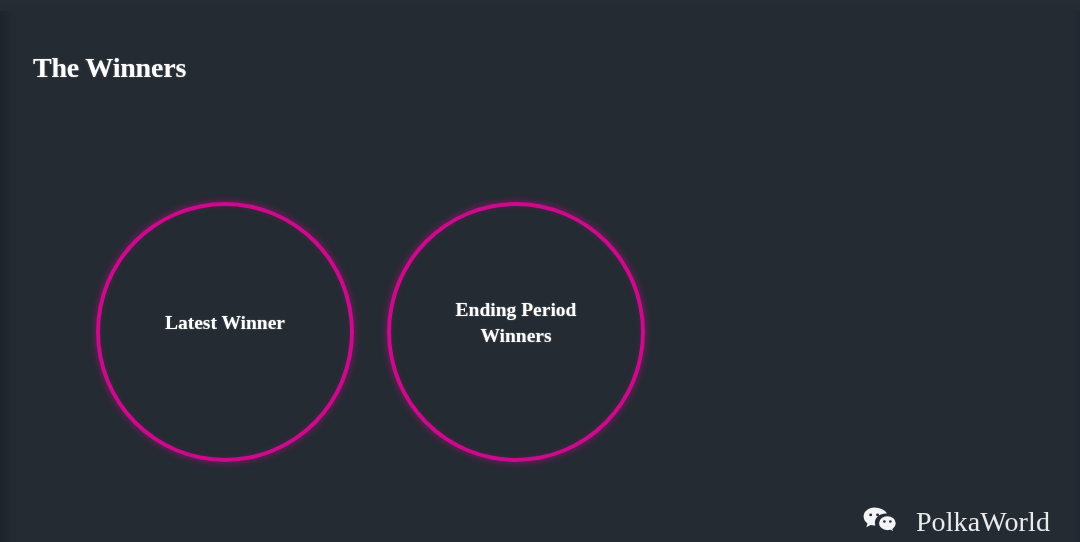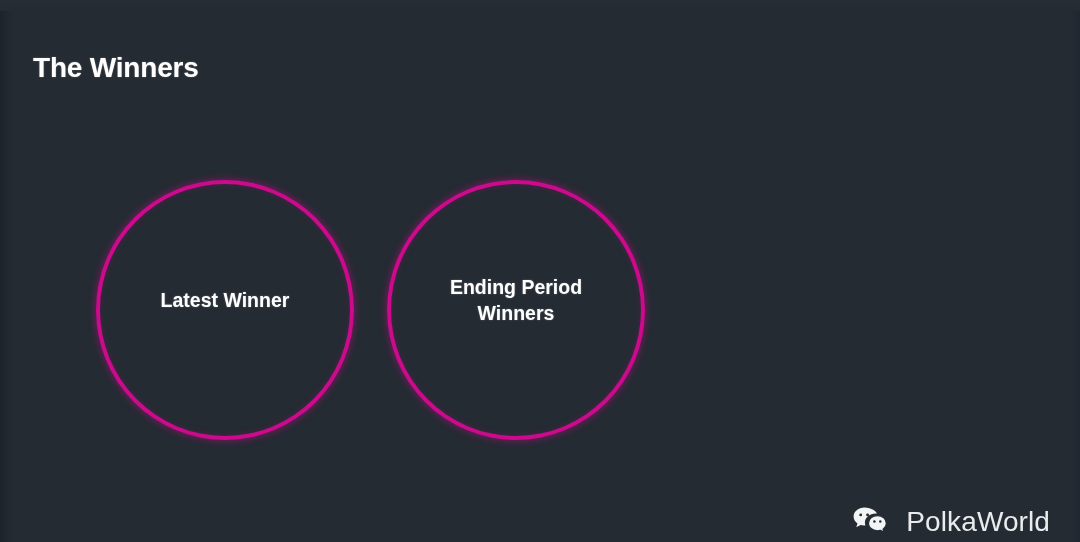--- a/index.html
+++ b/index.html
@@ -12,20 +12,21 @@
     background:#242b33;
     font-family:"Liberation Sans", sans-serif;
   }
 
   #screen {
     position:relative;
     width:1080px;
     height:542px;
     background:#242b33;
     overflow:hidden;
+    font-family:Liberation Serif, serif;
   }
 
   
   #screen::before {
     content:"";
     position:absolute;
     left:0; top:0;
     width:14px; height:100%;
     background:linear-gradient(to right,#1d2329 0%,#242b33 100%);
     pointer-events:none;
@@ -86,21 +87,21 @@
     letter-spacing:-0.2px;
     color:#ffffff;
     text-shadow:0 0 2px rgba(255,255,255,.28);
     z-index:4;
   }
 
   
   .circles {
     position:absolute;
     left:0;
-    top:180px;
+    top:202px;
     width:1080px;
     height:260px;
     z-index:4;
     padding-left:42px;
   }
 
   .circle {
     position:absolute;
     top:0;
     width:258px;

